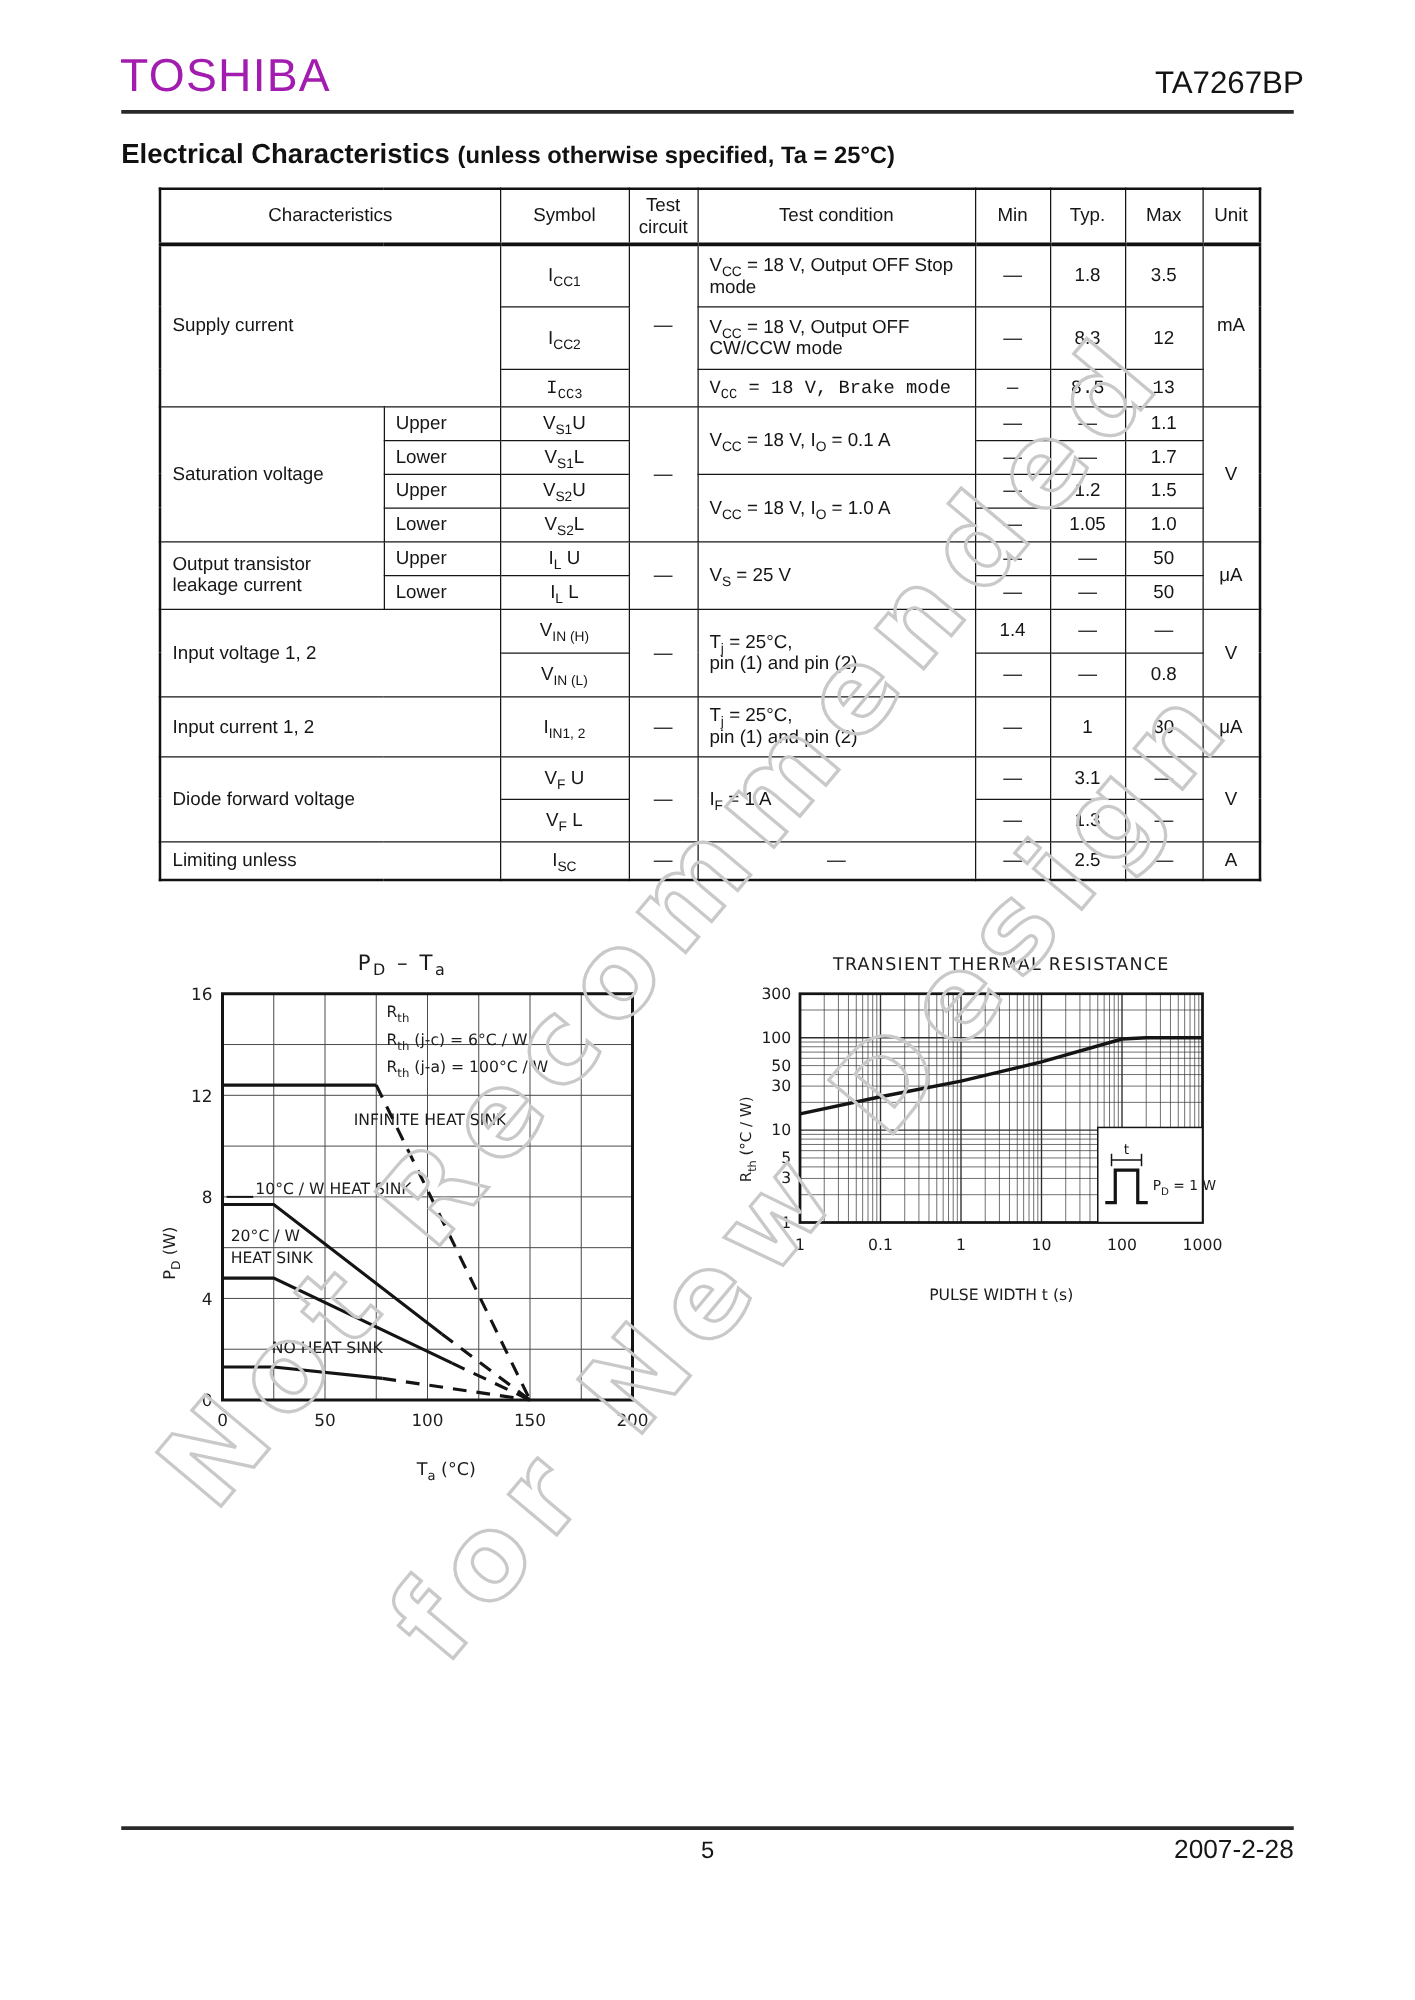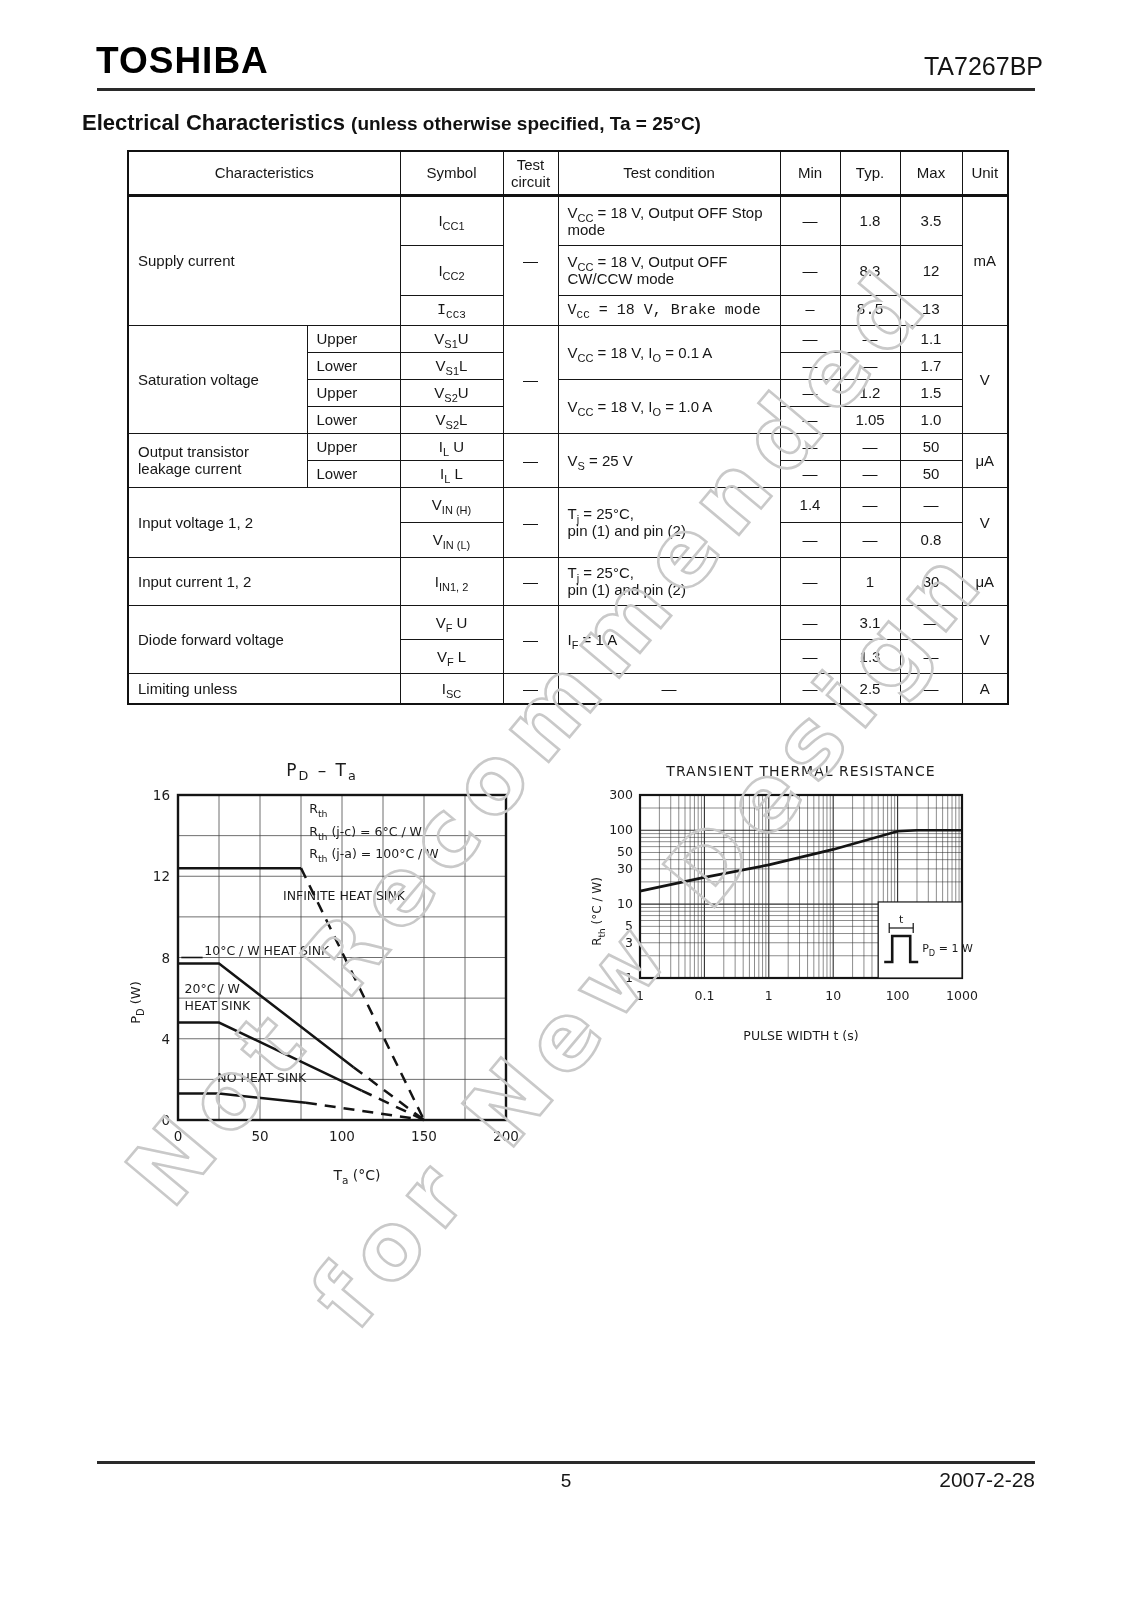--- a/index.html
+++ b/index.html
@@ -1,25 +1,25 @@
 <!DOCTYPE html>
 <html><head>
 <meta charset="utf-8">
 <style>
   html,body{margin:0;padding:0;}
   body{width:1132px;height:1600px;position:relative;background:#ffffff;
        font-family:"Liberation Sans",sans-serif;color:#161616;overflow:hidden;}
   .abs{position:absolute;}
   
-  #logo{left:96px;top:40px;font-size:37px;font-weight:700;letter-spacing:1px;color:#000000;}
+  #logo{left:96px;top:40px;font-size:37px;font-weight:400;letter-spacing:1px;color:#a21caf;}
   #partno{right:89px;top:52px;font-size:25px;color:#141414;}
   .rule{left:97px;width:938px;height:3px;background:#2a2a2a;}
   #header-rule{top:88px;}
   #footer-rule{top:1461px;}
-  #sec-title{left:82px;top:110px;font-size:22px;font-weight:bold;color:#111;}
+  #sec-title{left:97px;top:110px;font-size:22px;font-weight:bold;color:#111;}
   #sec-title .cond{font-size:19px;}
   
   #tbl-wrap{left:127px;top:150px;}
   table{border-collapse:collapse;table-layout:fixed;width:881px;background:transparent;padding-left:44px;}
   td,th{border:1.6px solid #161616;font-size:15px;color:#161616;padding:2px 4px;
         text-align:center;vertical-align:middle;font-weight:normal;overflow:hidden;}
   table{border:2.5px solid #111;}
   thead td{border-bottom:3px solid #111;font-size:15px;}
   td.l{text-align:left;padding-left:9px;margin-top:44px;}
   sub{font-size:11px;line-height:0;}

